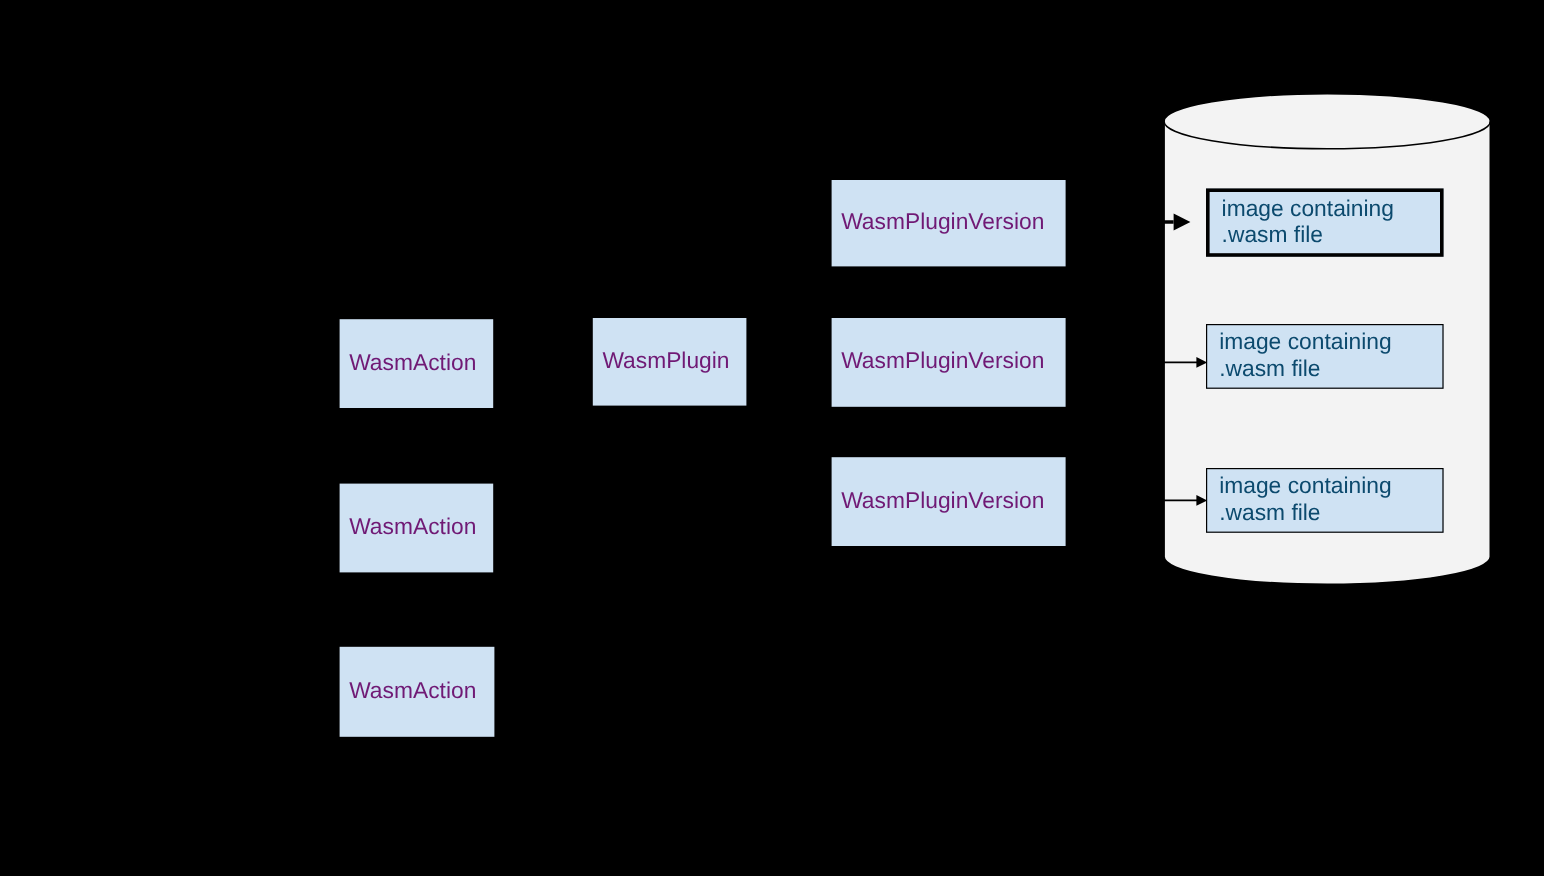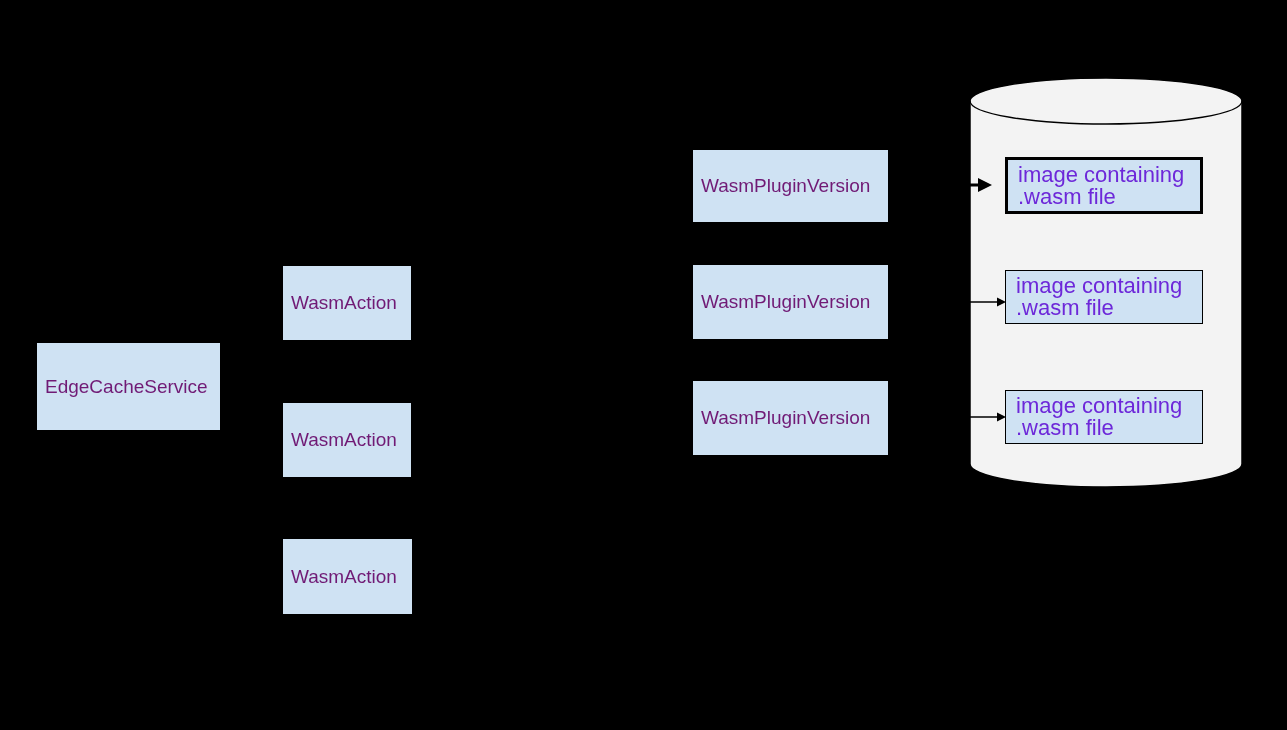--- a/index.html
+++ b/index.html
@@ -30,22 +30,22 @@
     display: flex;
     align-items: center;
     padding-left: 8px;
     white-space: nowrap;
   }
   
   .imgbox {
     position: absolute;
     box-sizing: border-box;
     background: #cfe2f3;
-    color: #6d28d9;
-    font-size: 22px;
+    color: #0c4a6e;
+    font-size: 19px;
     line-height: 22px;
     border: 1px solid #000000;
     padding: 0 4px 0 10px;
     display: flex;
     flex-direction: column;
     justify-content: center;
   }
   .imgbox.emphasized {
     border-width: 3px;
   }
@@ -89,34 +89,34 @@
     <g>
       <line x1="888" y1="302" x2="998" y2="302" stroke="#000000" stroke-width="1.3"></line>
       <polygon points="997,297.5 1006,302 997,306.5" fill="#000000"></polygon>
     </g>
     <g>
       <line x1="888" y1="417" x2="998" y2="417" stroke="#000000" stroke-width="1.3"></line>
       <polygon points="997,412.5 1006,417 997,421.5" fill="#000000"></polygon>
     </g>
   </svg>
 
-  <div class="node ecs">
-    <span>EdgeCacheService</span>
-  </div>
 
   <div class="node wa1">
     <span>WasmAction</span>
   </div>
   <div class="node wa2">
     <span>WasmAction</span>
   </div>
   <div class="node wa3">
     <span>WasmAction</span>
   </div>
 
+  <div class="node wp">
+    <span>WasmPlugin</span>
+  </div>
 
   <div class="node wpv1">
     <span>WasmPluginVersion</span>
   </div>
   <div class="node wpv2">
     <span>WasmPluginVersion</span>
   </div>
   <div class="node wpv3">
     <span>WasmPluginVersion</span>
   </div>

